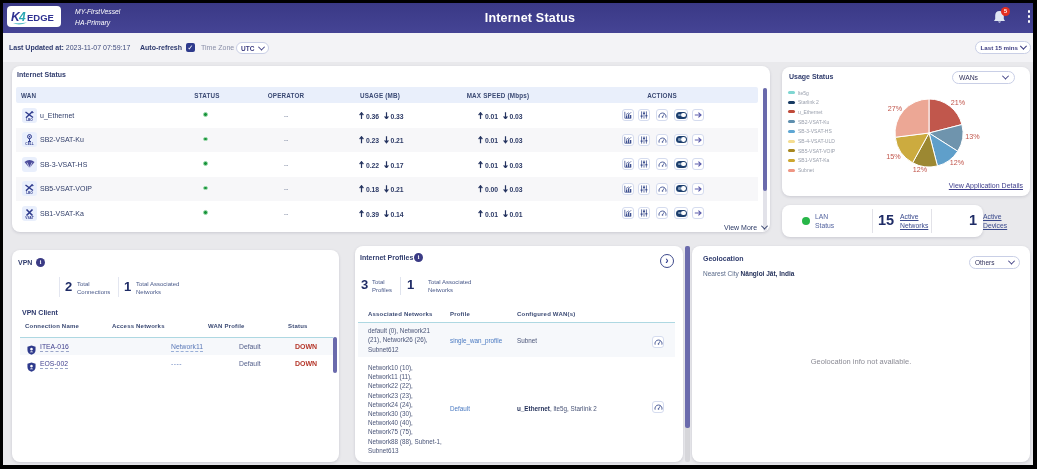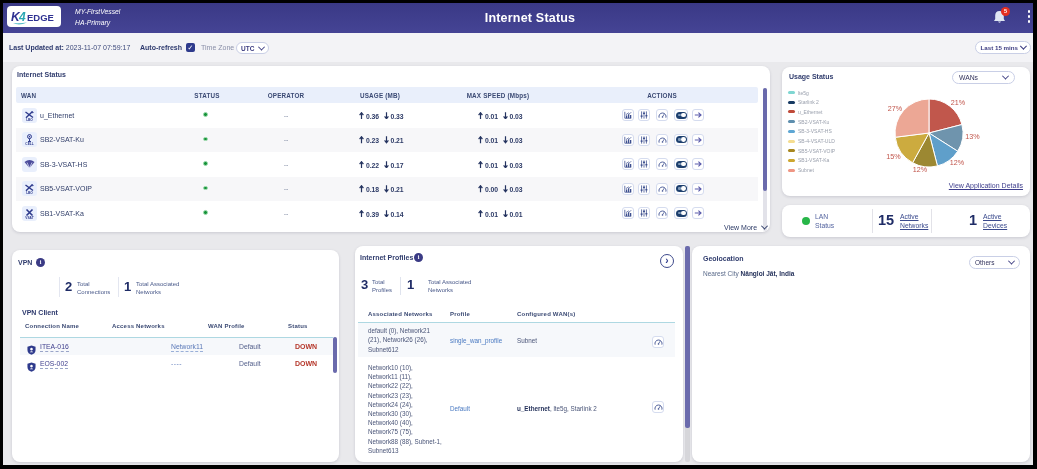--- a/index.html
+++ b/index.html
@@ -387,21 +387,21 @@
         <text x="176.0" y="37.8" font-size="7.2" fill="#c0544a" text-anchor="middle" font-family="Liberation Sans">21%</text>
         <text x="190.5" y="72.3" font-size="7.2" fill="#c0544a" text-anchor="middle" font-family="Liberation Sans">13%</text>
         <text x="175.0" y="98.3" font-size="7.2" fill="#c0544a" text-anchor="middle" font-family="Liberation Sans">12%</text>
         <text x="138.0" y="105.3" font-size="7.2" fill="#c0544a" text-anchor="middle" font-family="Liberation Sans">12%</text>
         <text x="111.5" y="91.8" font-size="7.2" fill="#c0544a" text-anchor="middle" font-family="Liberation Sans">15%</text>
         <text x="113.0" y="43.8" font-size="7.2" fill="#c0544a" text-anchor="middle" font-family="Liberation Sans">27%</text>
       </svg>
   <div class="link" style="position:absolute;right:7px;top:115px;font-size:7px">View Application Details</div>
 </div>
 
-<div class="card" id="cardLAN" style="left:782px;top:205px;width:248px;height:32px">
+<div class="card" id="cardLAN" style="left:782px;top:205px;width:201px;height:32px">
   <div style="position:absolute;left:20px;top:12px;width:8px;height:8px;border-radius:50%;background:#27b648"></div>
   <div style="position:absolute;left:33px;top:7px;font-size:6.8px;color:#5565a0;line-height:9px">LAN<br>Status</div>
   <div style="position:absolute;left:90px;top:4px;width:1px;height:24px;background:#e2e2e8"></div>
   <div style="position:absolute;left:96px;top:7px;font-size:14.5px;font-weight:bold;color:#1f2c66">15</div>
   <div style="position:absolute;left:118px;top:7px;font-size:6.8px;color:#39498c;line-height:9px;text-decoration:underline">Active<br>Networks</div>
   <div style="position:absolute;left:149px;top:4px;width:1px;height:24px;background:#e2e2e8"></div>
   <div style="position:absolute;left:187px;top:7px;font-size:14.5px;font-weight:bold;color:#1f2c66">1</div>
   <div style="position:absolute;left:201px;top:7px;font-size:6.8px;color:#39498c;line-height:9px;text-decoration:underline">Active<br>Devices</div>
 </div>
 
@@ -479,14 +479,15 @@
         </div>
       </div>
 </div>
 <div style="position:absolute;left:685px;top:246px;width:4.5px;height:216px;background:#d6d6da;border-radius:2px"></div>
 <div style="position:absolute;left:685px;top:246px;width:4.5px;height:182px;background:#6a6aac;border-radius:2px"></div>
 
 <div class="card" id="cardGEO" style="left:692px;top:246px;width:338px;height:216px">
   <div class="ctitle" style="position:absolute;left:11px;top:9px">Geolocation</div>
   <div class="pill" style="position:absolute;left:277px;top:10px;width:51px;height:13px;font-size:6.5px;padding:0 5px;font-weight:normal;color:#32325c">Others <span class="chev"></span></div>
   <div style="position:absolute;left:11px;top:24px;font-size:6.5px;color:#5a6a8a">Nearest City <b style="color:#1f2c56">Nāngloi Jāt, India</b></div>
+  <div style="position:absolute;left:0;top:111px;width:100%;text-align:center;font-size:7.5px;color:#8b8b95">Geolocation info not available.</div>
 </div>
 </div>
 
 </body></html>

